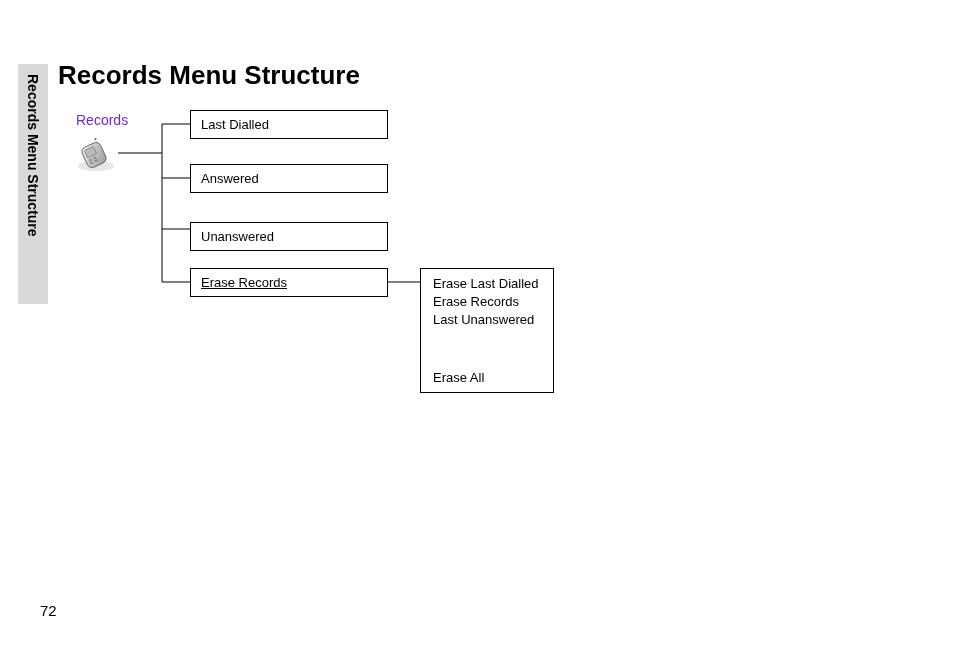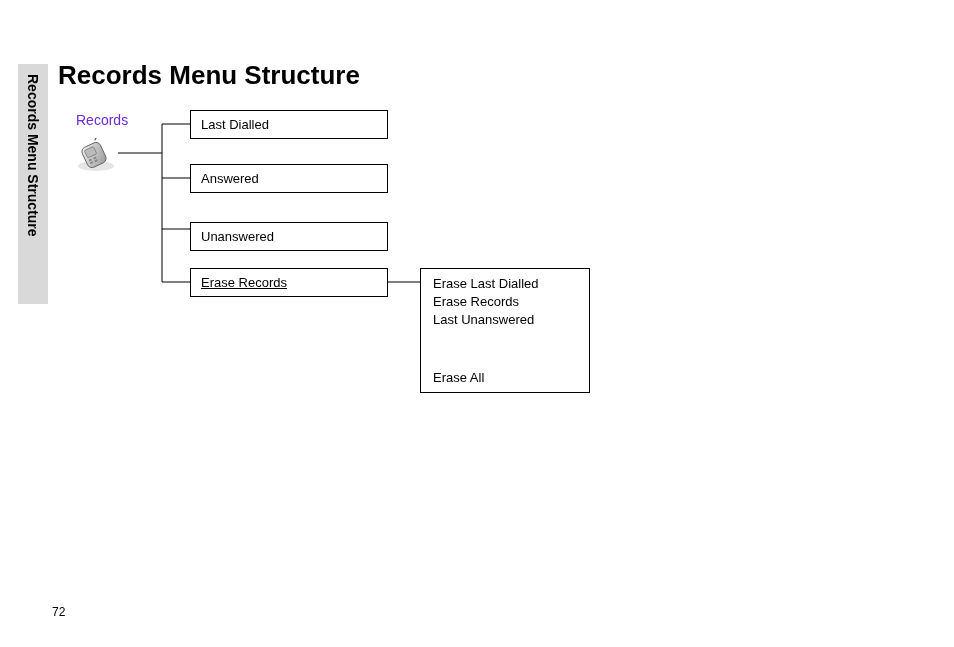--- a/index.html
+++ b/index.html
@@ -62,34 +62,34 @@
       color: #000;
       width: 198px;
     }
     .submenu-box {
       position: absolute;
       border: 1.5px solid #000;
       background: #fff;
       padding: 7px 12px;
       font-size: 13px;
       color: #000;
-      width: 170px;
+      width: 134px;
     }
     .submenu-item {
       margin-bottom: 3px;
     }
     .submenu-item:last-child {
       margin-bottom: 0;
       margin-top: 43px;
     }
     .page-number {
       position: absolute;
-      left: 52px;
+      left: 40px;
       bottom: 28px;
-      font-size: 12px;
+      font-size: 15px;
       color: #000;
       margin-top: 24px;
     }
     svg.connectors {
       position: absolute;
       left: 0;
       top: 0;
       pointer-events: none;
     }
   </style>

